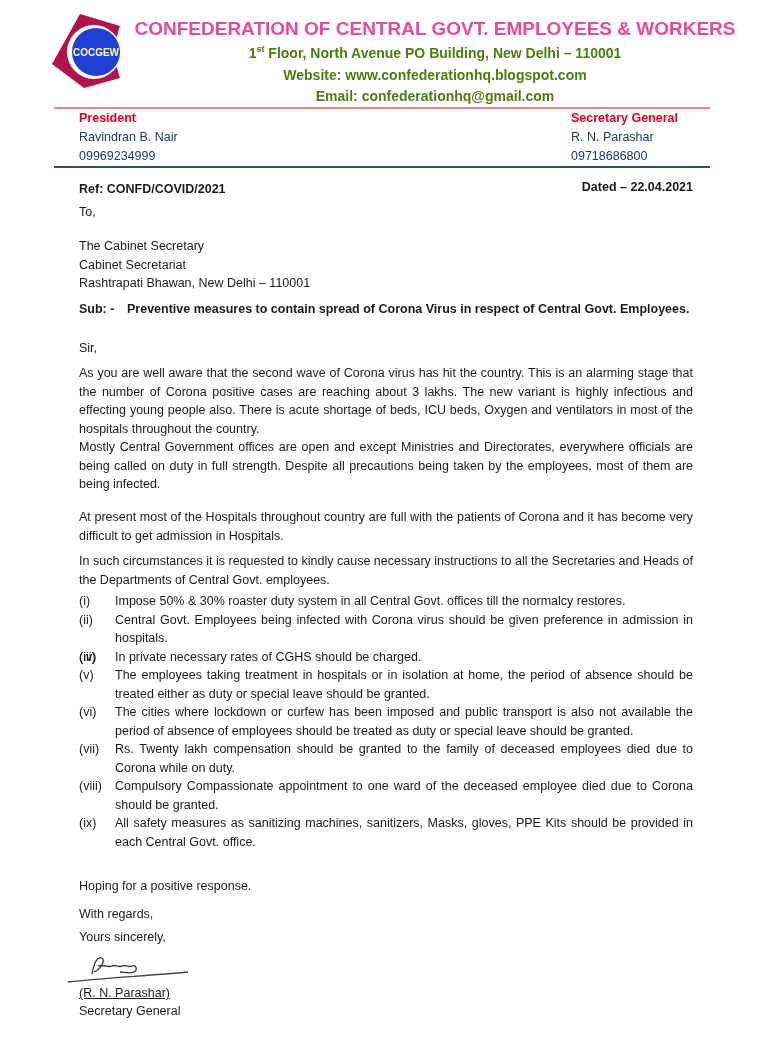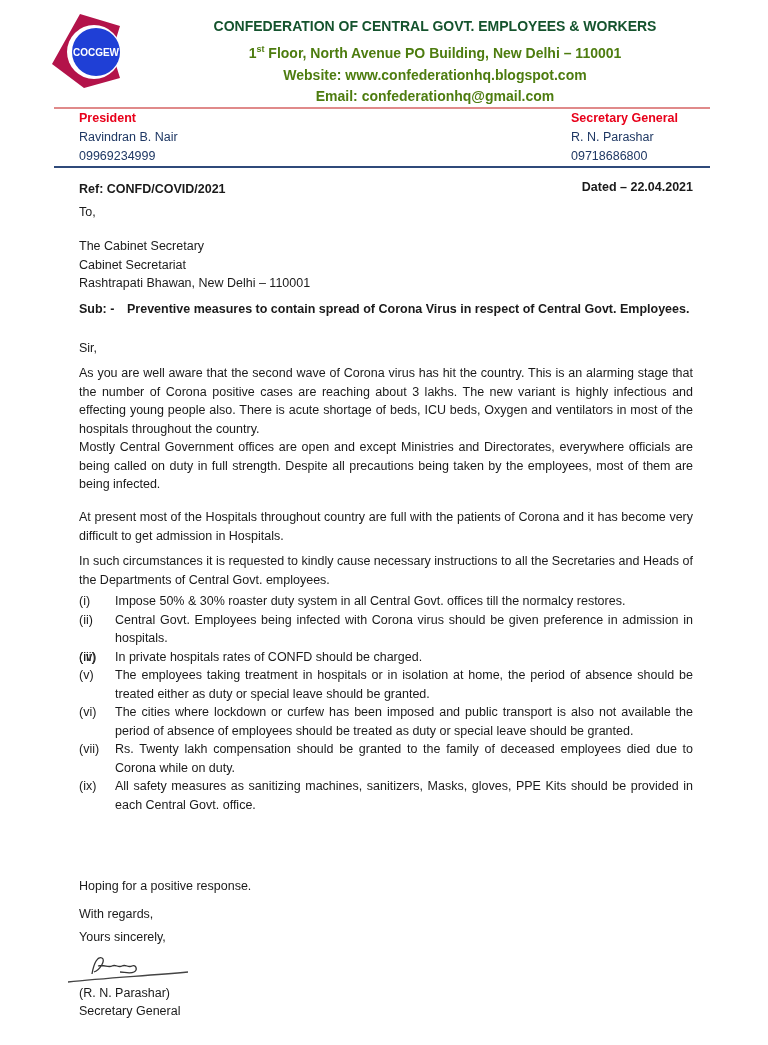--- a/index.html
+++ b/index.html
@@ -7,21 +7,21 @@
       width: 768px; height: 1045px; position: relative; overflow: hidden;
       font-family: "Liberation Sans", "DejaVu Sans", sans-serif;
       color: #1a1a1a;
     }
     .page { position: absolute; left: 0; top: 0; width: 768px; height: 1045px; }
 
     
     .logo { position: absolute; left: 50px; top: 12px; width: 72px; height: 78px; }
     .org-name {
       position: absolute; left: 120px; top: 18px; width: 630px; text-align: center;
-      font-size: 14px; font-weight: bold; color: #14532d; letter-spacing: 0px;
+      font-size: 19px; font-weight: bold; color: #ec4899; letter-spacing: 0px;
       white-space: nowrap;
     }
     .hdr-line {
       position: absolute; left: 120px; width: 630px; text-align: center;
       font-size: 14px; font-weight: bold; color: #4d7c0f; white-space: nowrap;
     }
     .addr { top: 44px; }
     .addr sup { font-size: 9px; }
     .web { top: 67px; }
     .email { top: 88px; }
@@ -52,21 +52,21 @@
     .p4 { top: 552px; }
 
     .list { position: absolute; left: 79px; top: 592px; width: 614px; font-size: 12.5px; line-height: 18.5px; }
     .li { position: relative; padding-left: 36px; text-align: justify; }
     .li .num { position: absolute; left: 0; top: 0; }
 
     .close1 { top: 877px; }
     .close2 { top: 905px; }
     .close3 { top: 928px; }
     .sig { position: absolute; left: 64px; top: 952px; width: 130px; height: 32px; }
-    .signame { top: 984px; }
+    .signame { top: 984px; text-decoration: underline; }
     .sigtitle { top: 1002px; }
   </style>
 </head>
 <body>
 
 <div class="page">
 
   <svg class="logo" viewBox="0 0 72 78">
     <path d="M30 2 L70 14 L62 40 L70 66 L34 76 L2 52 Z" fill="#b3134a"></path>
     <circle cx="44" cy="40" r="27" fill="#ffffff"></circle>
@@ -113,24 +113,25 @@
 
   <div class="txt justify p1">As you are well aware that the second wave of Corona virus has hit the country. This is an alarming stage that the number of Corona positive cases are reaching about 3 lakhs. The new variant is highly infectious and effecting young people also. There is acute shortage of beds, ICU beds, Oxygen and ventilators in most of the hospitals throughout the country.</div>
   <div class="txt justify p2">Mostly Central Government offices are open and except Ministries and Directorates, everywhere officials are being called on duty in full strength. Despite all precautions being taken by the employees, most of them are being infected.</div>
   <div class="txt justify p3">At present most of the Hospitals throughout country are full with the patients of Corona and it has become very difficult to get admission in Hospitals.</div>
   <div class="txt justify p4">In such circumstances it is requested to kindly cause necessary instructions to all the Secretaries and Heads of the Departments of Central Govt. employees.</div>
 
   <div class="list">
     <div class="li"><span class="num">(i)</span><span>Impose 50% &amp; 30% roaster duty system in all Central Govt. offices till the normalcy restores.</span></div>
     <div class="li"><span class="num">(ii)</span><span>Central Govt. Employees being infected with Corona virus should be given preference in admission in hospitals.</span></div>
     <div class="li"><span class="num">(iii)</span></div>
-    <div class="li"><span class="num">(iv)</span><span>In private hospitals rates of CONFD should be charged.</span></div>
+    <div class="li"><span class="num">(iv)</span><span>In private necessary rates of CGHS should be charged.</span></div>
     <div class="li"><span class="num">(v)</span><span>The employees taking treatment in hospitals or in isolation at home, the period of absence should be treated either as duty or special leave should be granted.</span></div>
     <div class="li"><span class="num">(vi)</span><span>The cities where lockdown or curfew has been imposed and public transport is also not available the period of absence of employees should be treated as duty or special leave should be granted.</span></div>
     <div class="li"><span class="num">(vii)</span><span>Rs. Twenty lakh compensation should be granted to the family of deceased employees died due to Corona while on duty.</span></div>
+    <div class="li"><span class="num">(viii)</span><span>Compulsory Compassionate appointment to one ward of the deceased employee died due to Corona should be granted.</span></div>
     <div class="li"><span class="num">(ix)</span><span>All safety measures as sanitizing machines, sanitizers, Masks, gloves, PPE Kits should be provided in each Central Govt. office.</span></div>
   </div>
 
   <div class="txt close1">Hoping for a positive response.</div>
   <div class="txt close2">With regards,</div>
   <div class="txt close3">Yours sincerely,</div>
 
   <svg class="sig" viewBox="0 0 130 32">
     <path d="M28 22 C30 10, 34 4, 38 6 C42 8, 36 18, 30 20 M34 14 C40 12, 44 16, 48 14 C52 12, 54 16, 58 14 C62 12, 64 16, 68 14 C72 12, 74 18, 70 20 C66 22, 60 20, 56 20" fill="none" stroke="#333" stroke-width="1.3"></path>
     <path d="M4 30 C40 26, 80 24, 124 20" fill="none" stroke="#444" stroke-width="1.4"></path>

